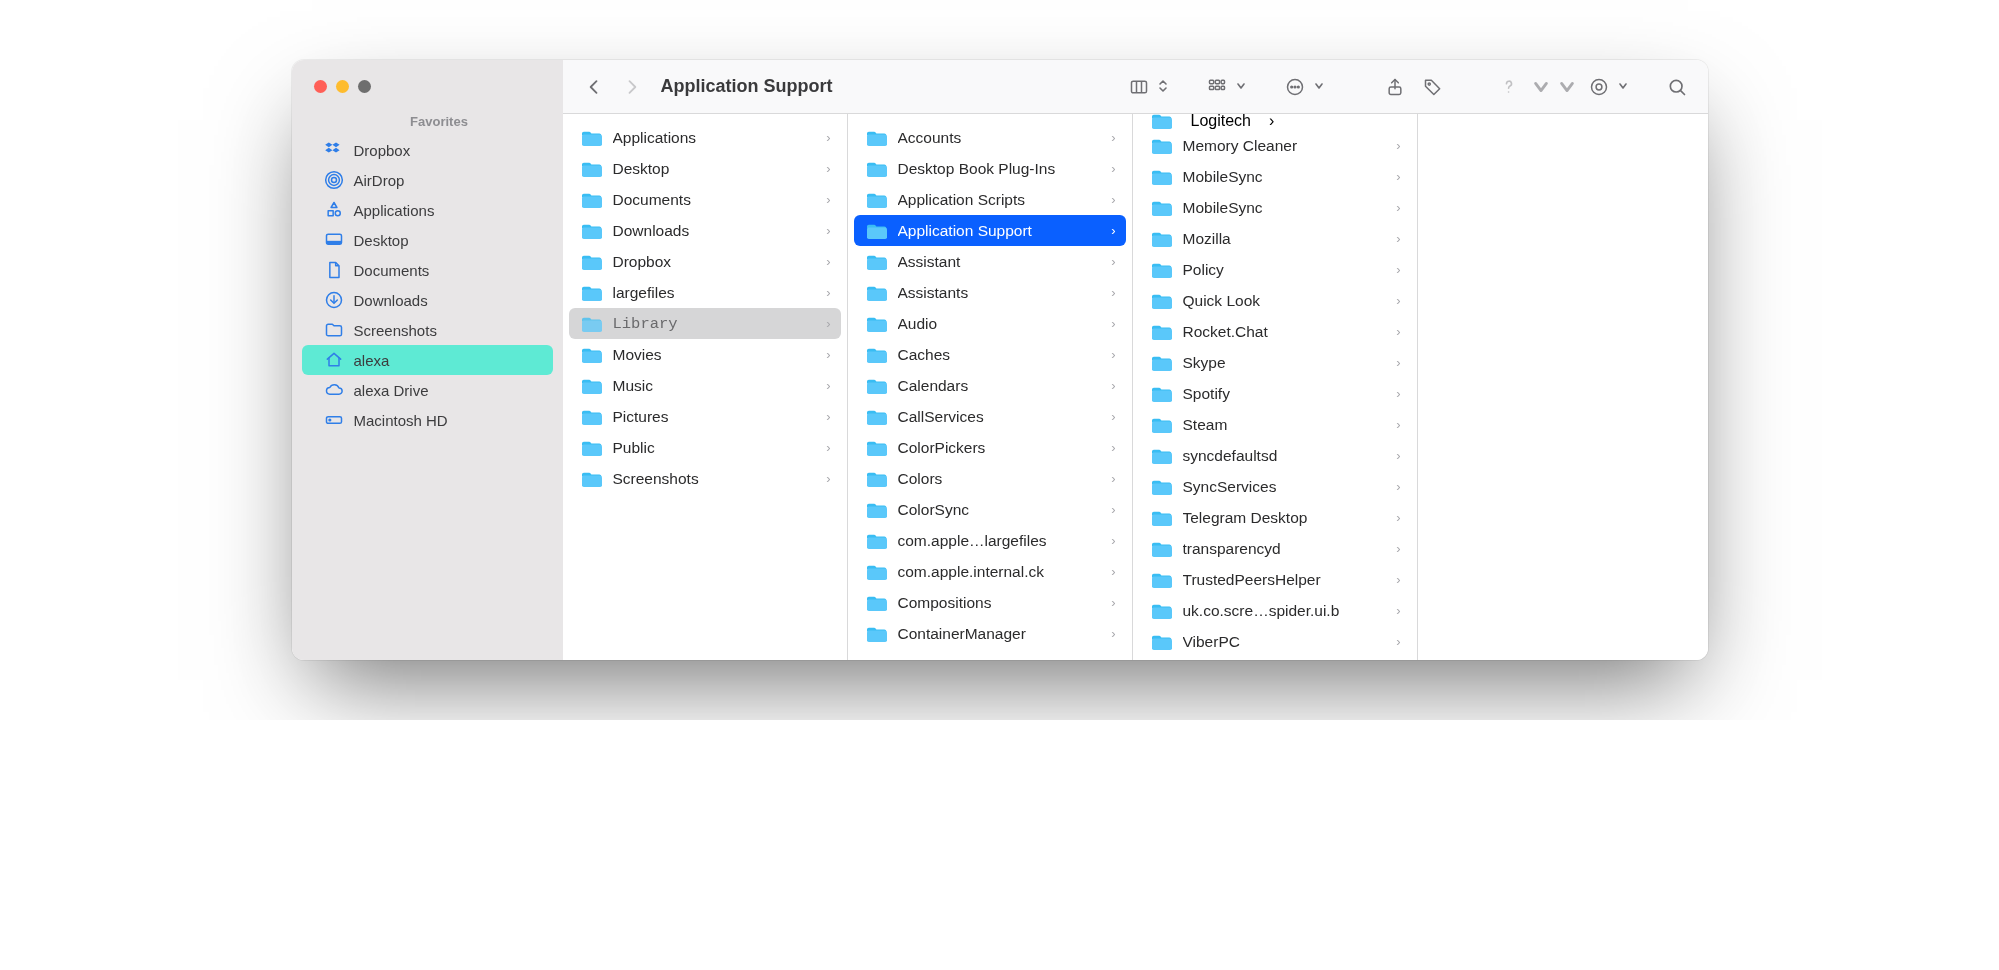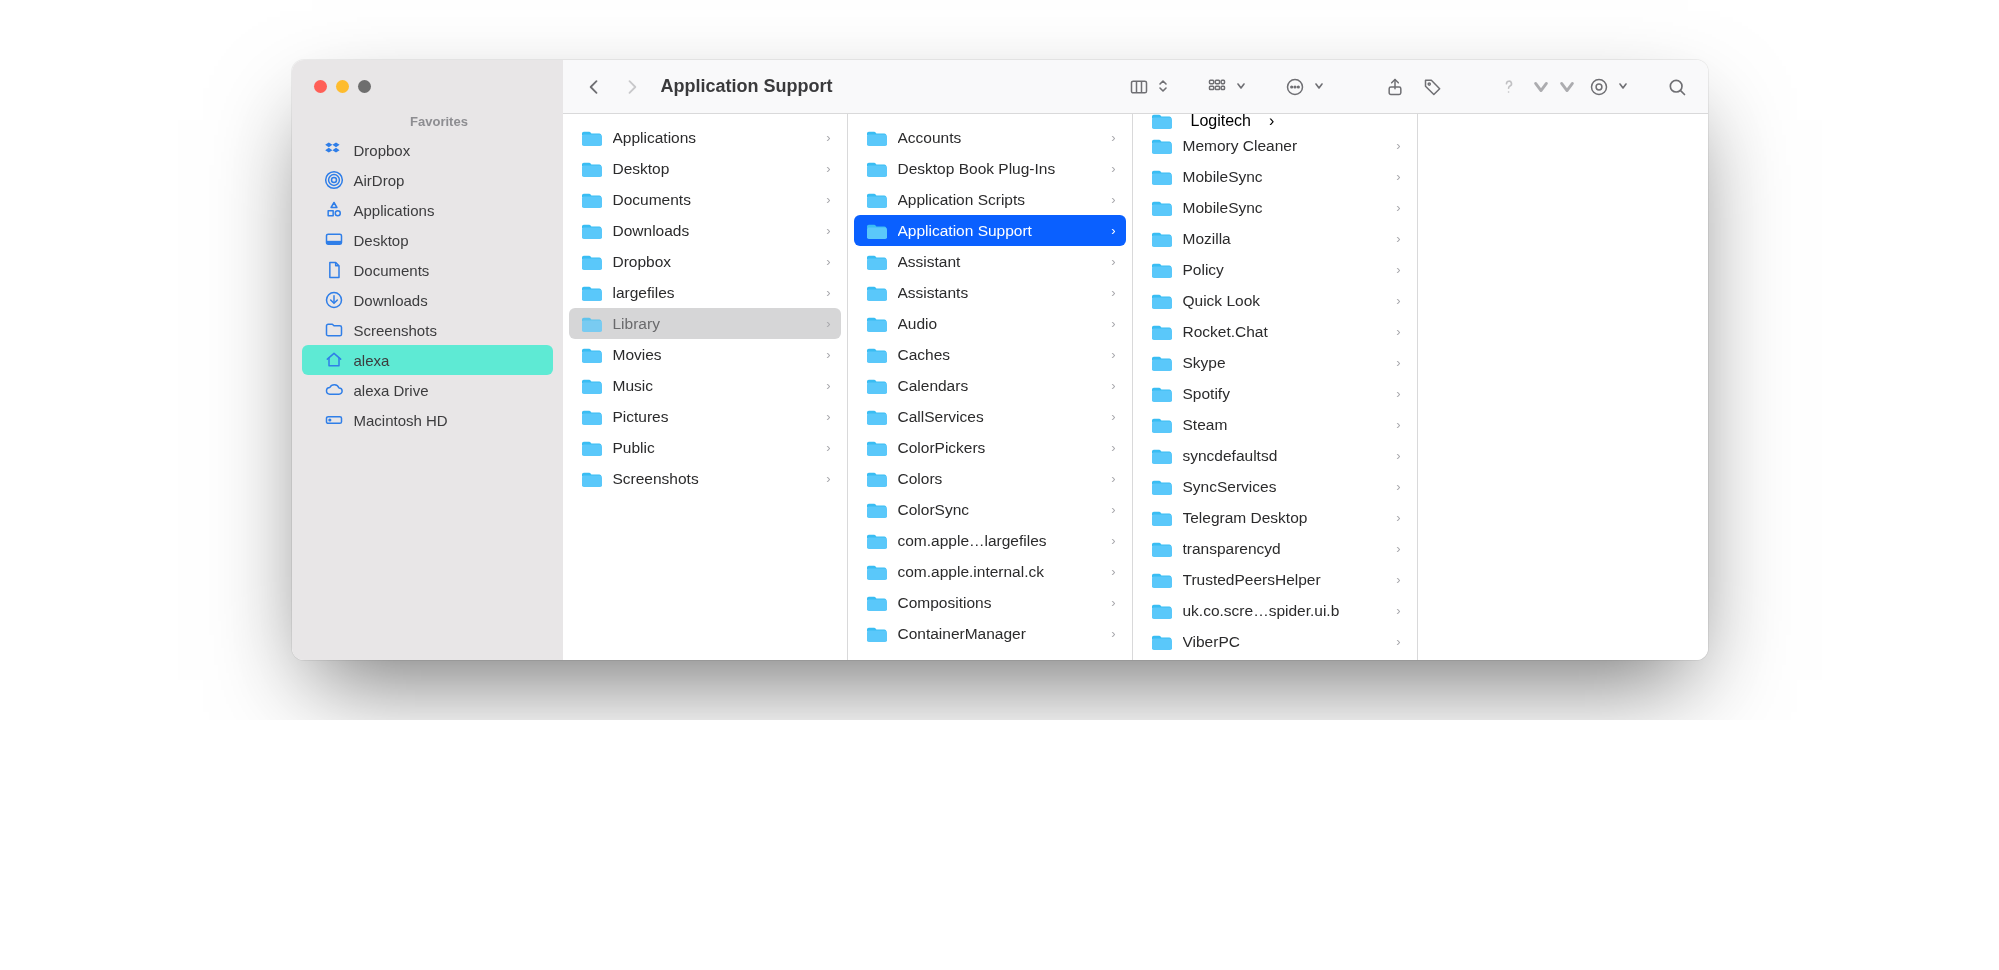--- a/index.html
+++ b/index.html
@@ -48,21 +48,21 @@
 
   
   .columns{flex:1;display:flex;overflow:hidden;background:#fff;}
   .col{width:285px;border-right:1px solid var(--border);overflow-y:auto;padding:8px 0;}
   .col:last-child{border-right:none;}
   .row{display:flex;align-items:center;height:31px;padding:0 10px 0 12px;gap:10px;font-size:15.5px;color:var(--text);border-radius:6px;margin:0 6px;position:relative;white-space:nowrap;}
   .row .fname{flex:1;overflow:hidden;text-overflow:ellipsis;}
   .row .chev{color:var(--chev);font-size:13px;line-height:1;}
   .row.path{background:var(--sel-grey);}
   .row.path .folder-ic{opacity:.75;}
-  .row.path .fname{color:#6a6a6c;}
+  .row.path .fname{color:#6a6a6c;font-family:Liberation Mono, monospace;}
   .row.sel{background:var(--accent);color:var(--accent-txt);}
   .row.sel .chev{color:var(--accent-txt);}
   .folder-ic{width:22px;height:18px;flex:0 0 22px;}
   .col.partial{padding-top:0;}
   .col.partial .cut{height:16px;margin:0 6px;padding:0 10px 0 12px;display:flex;align-items:flex-end;gap:18px;overflow:hidden;}
 
   
   .col::-webkit-scrollbar{width:0;}
 </style>
 </head>

